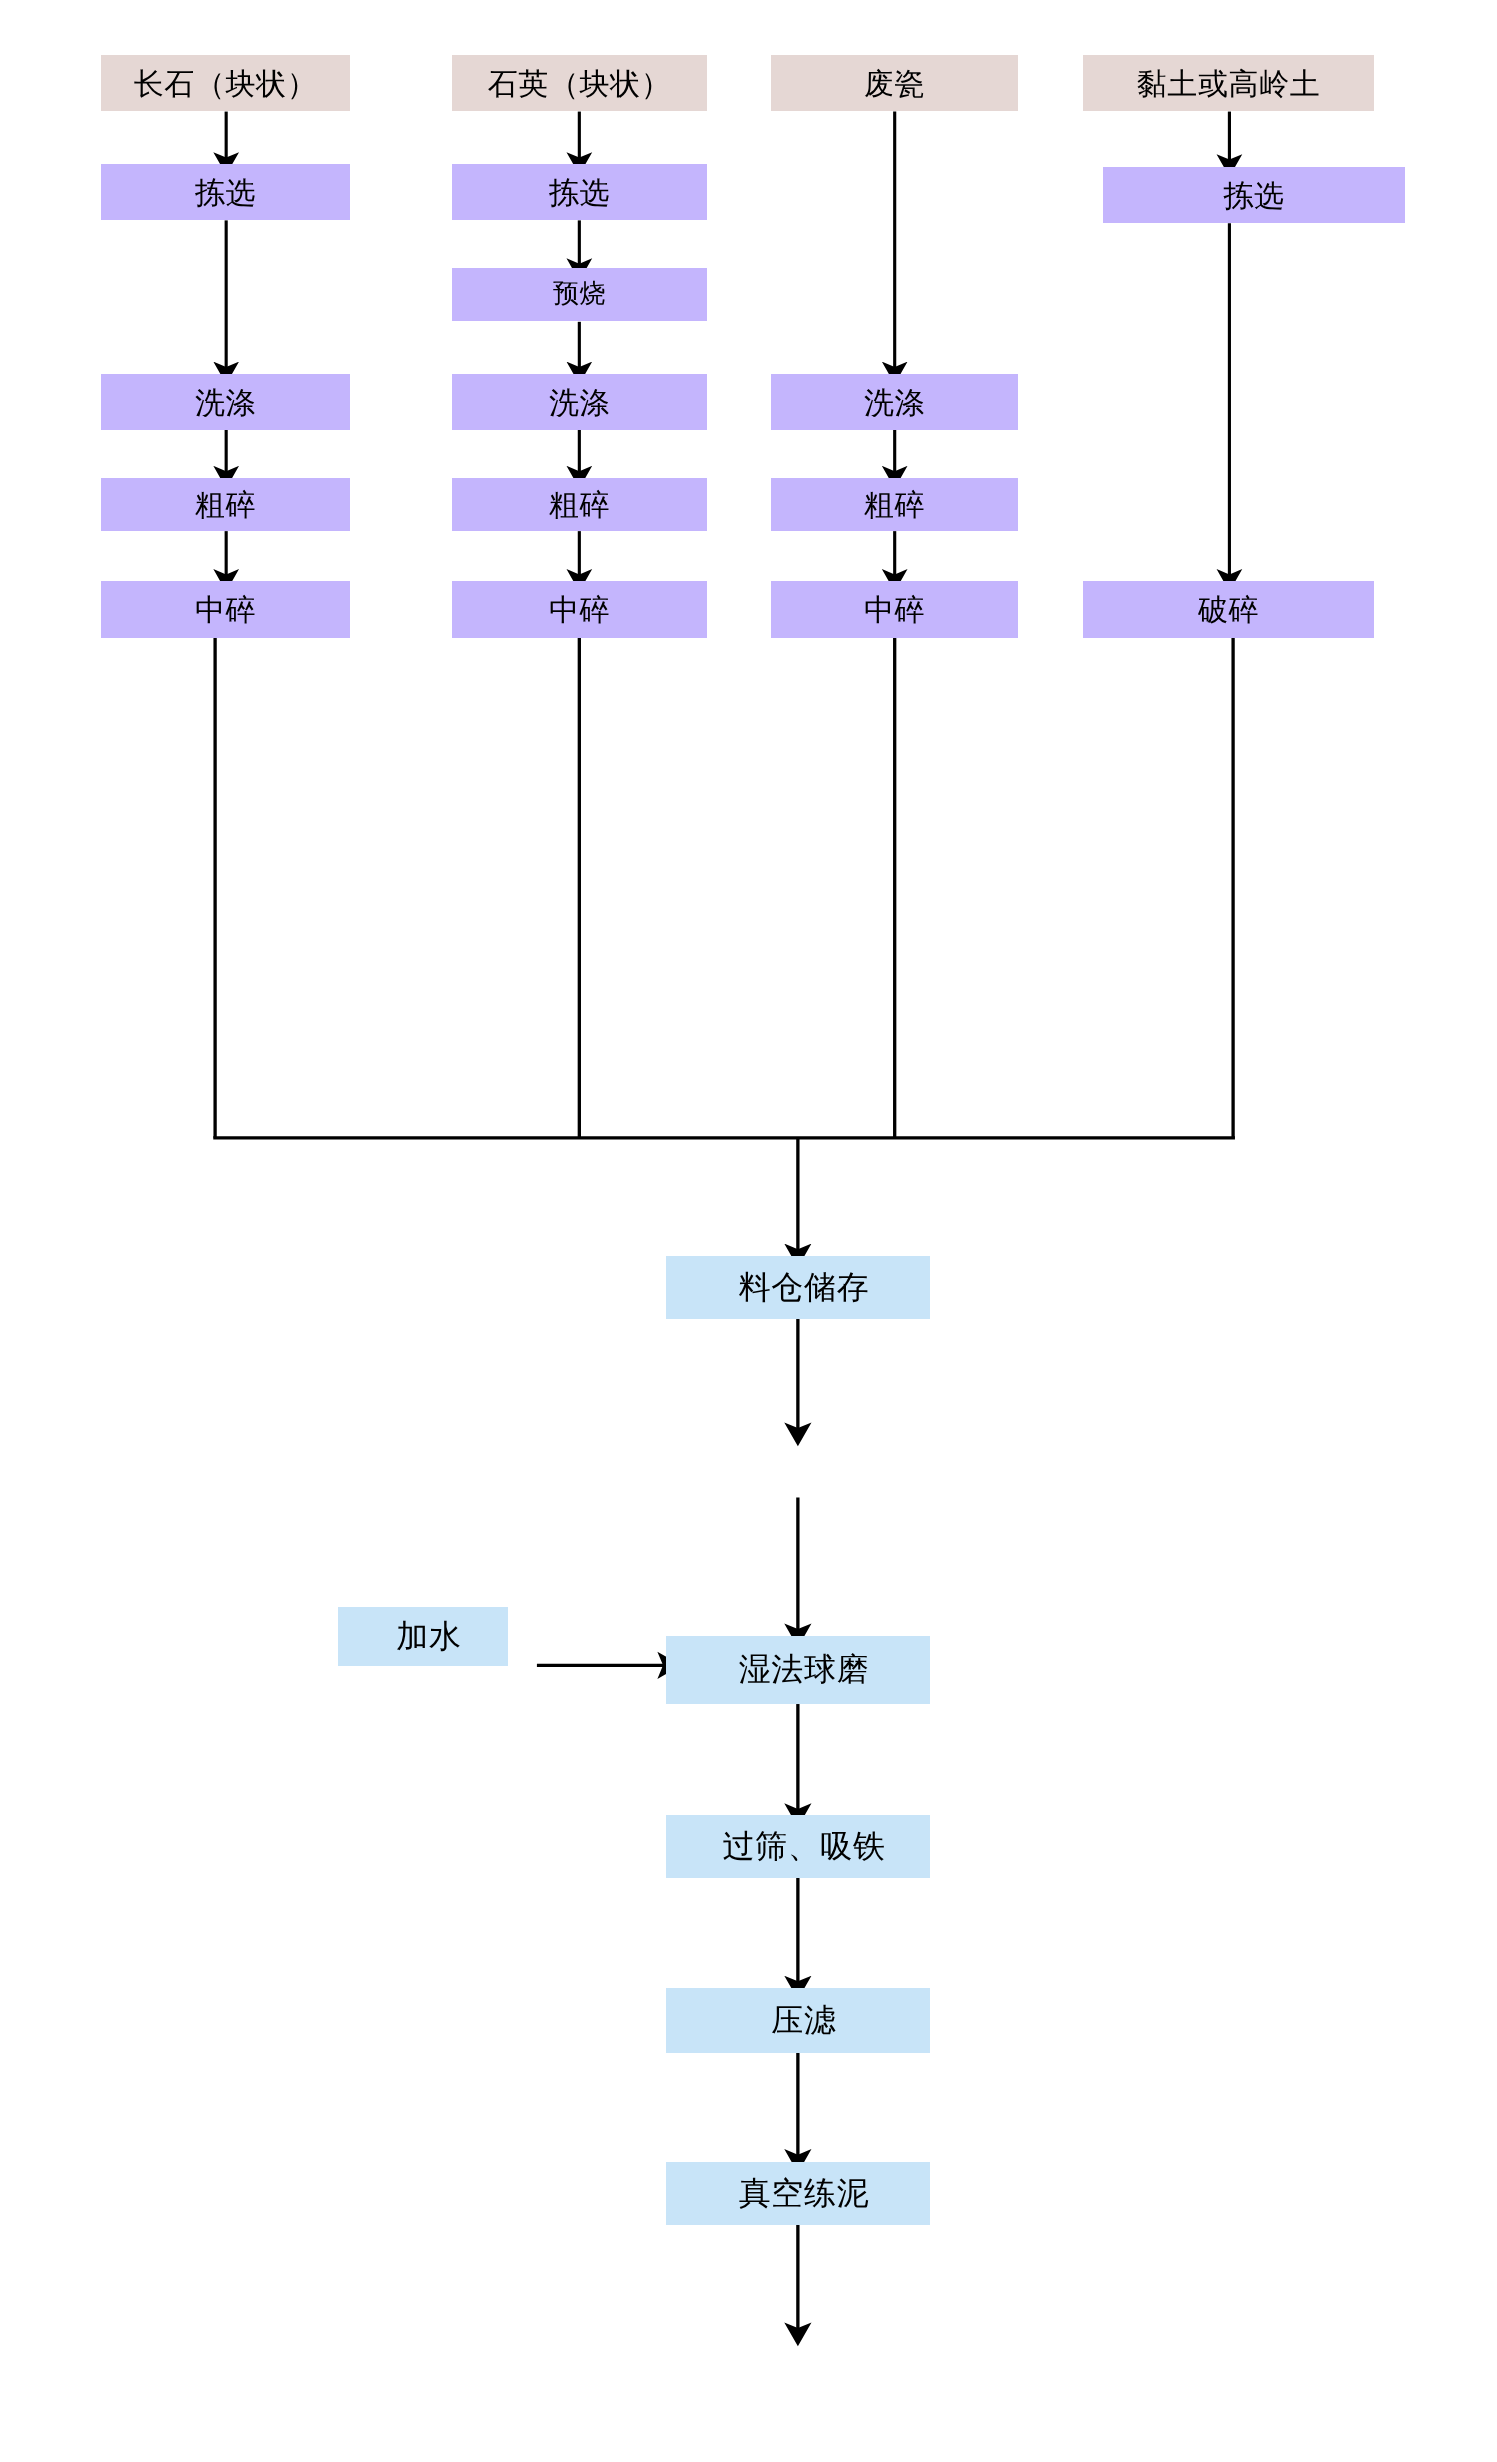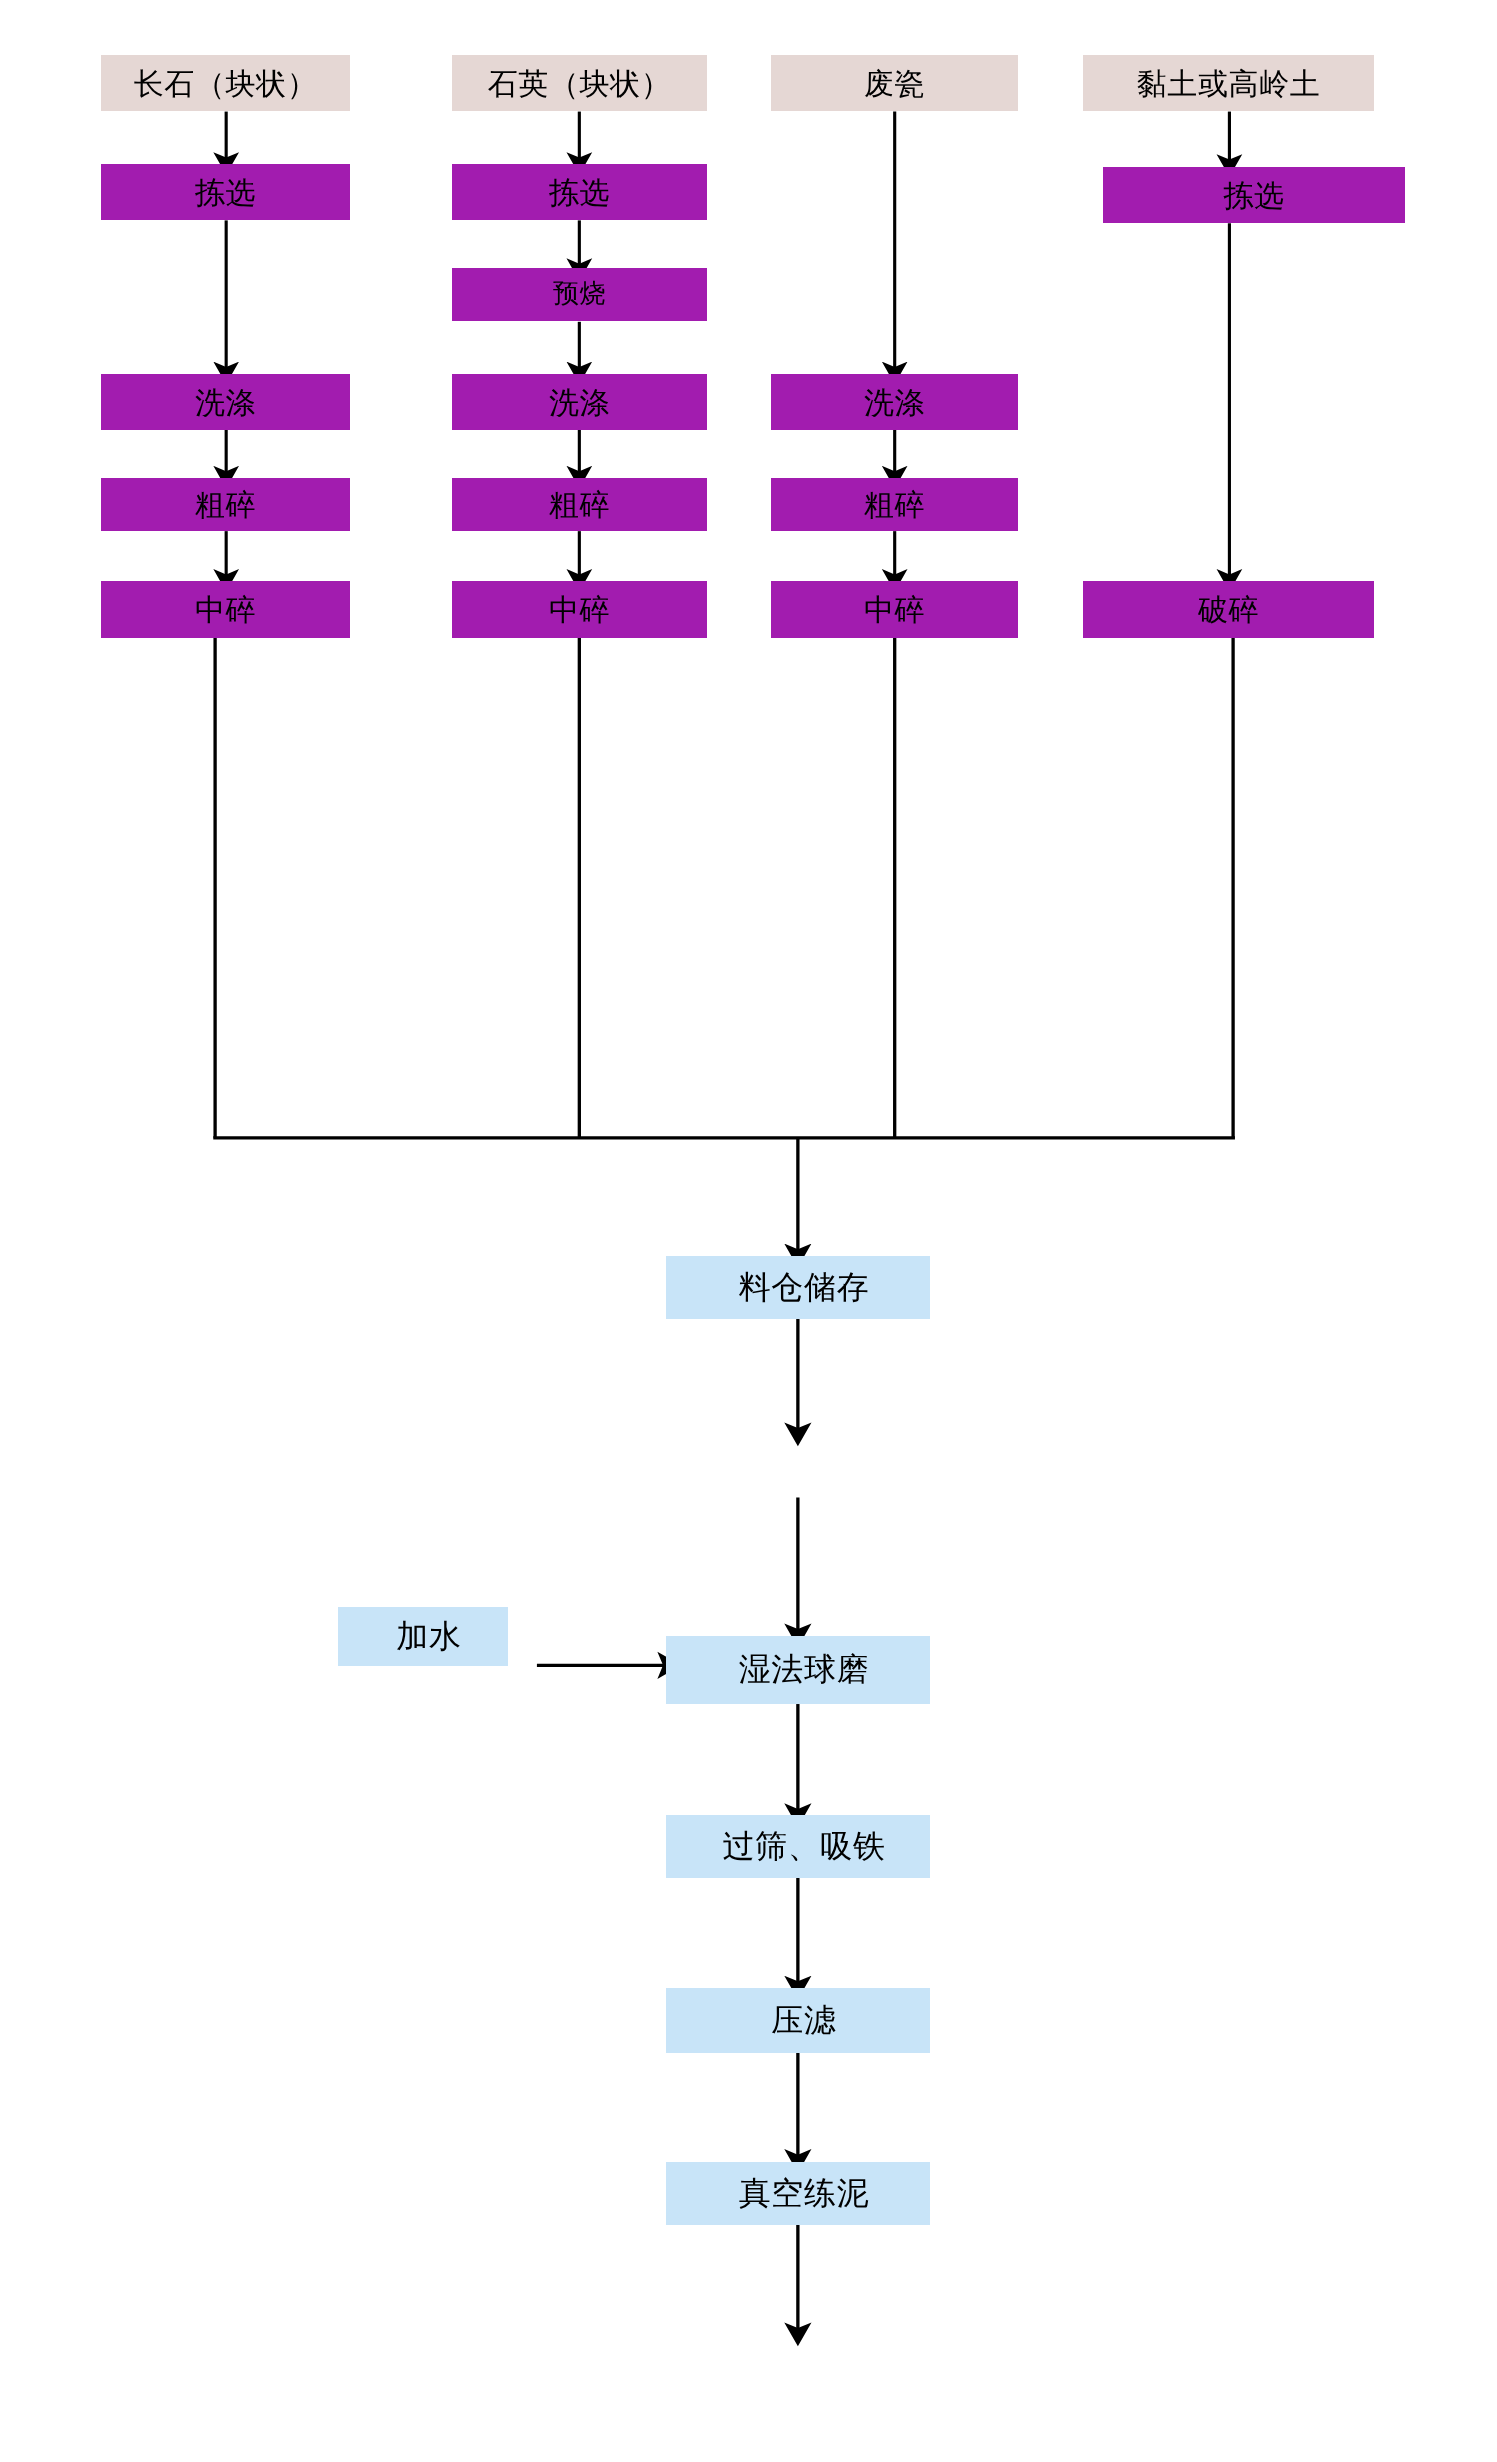--- a/index.html
+++ b/index.html
@@ -24,21 +24,21 @@
     display: flex;
     align-items: center;
     justify-content: center;
     text-align: center;
     color: #000000;
     line-height: 1.1;
     white-space: nowrap;
     letter-spacing: 0.02em;
   }
   .node.material { background: #e5d7d4; }
-  .node.prep     { background: #a21caf; }
+  .node.prep     { background: #c4b5fd; }
   .node.process  { background: #c8e4f8; padding-left: 12px; }
 
   svg.wires {
     position: absolute;
     left: 0;
     top: 0;
     width: 1498px;
     height: 2462px;
     pointer-events: none;
   }

